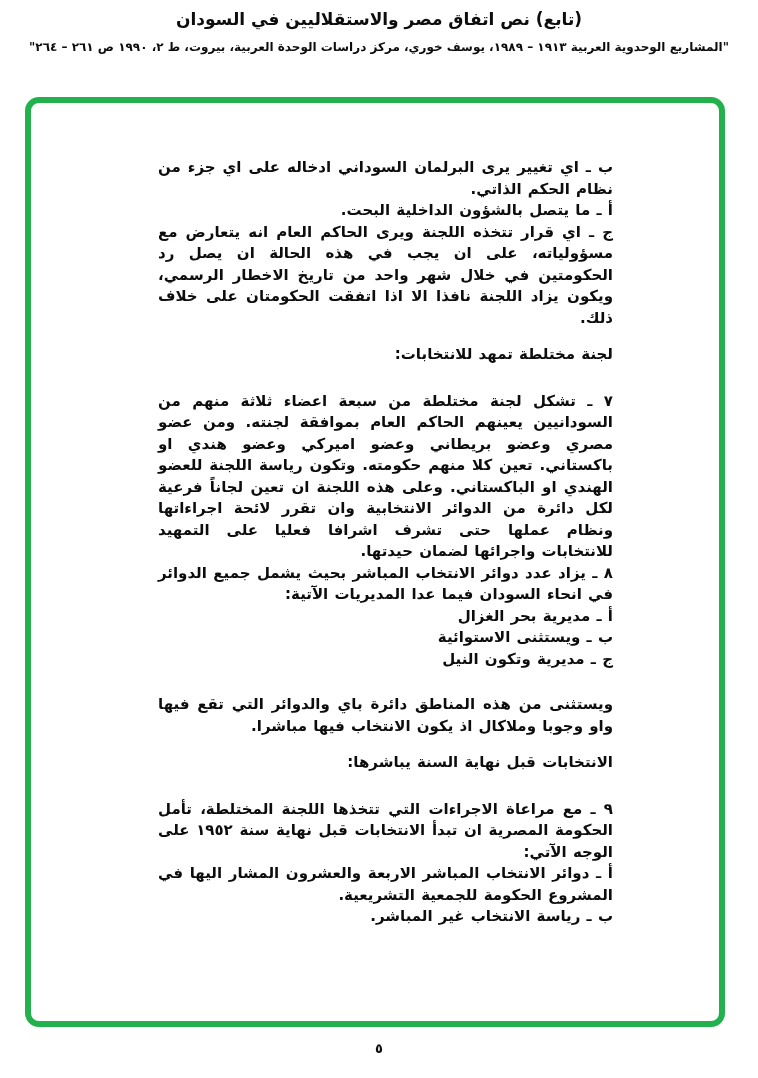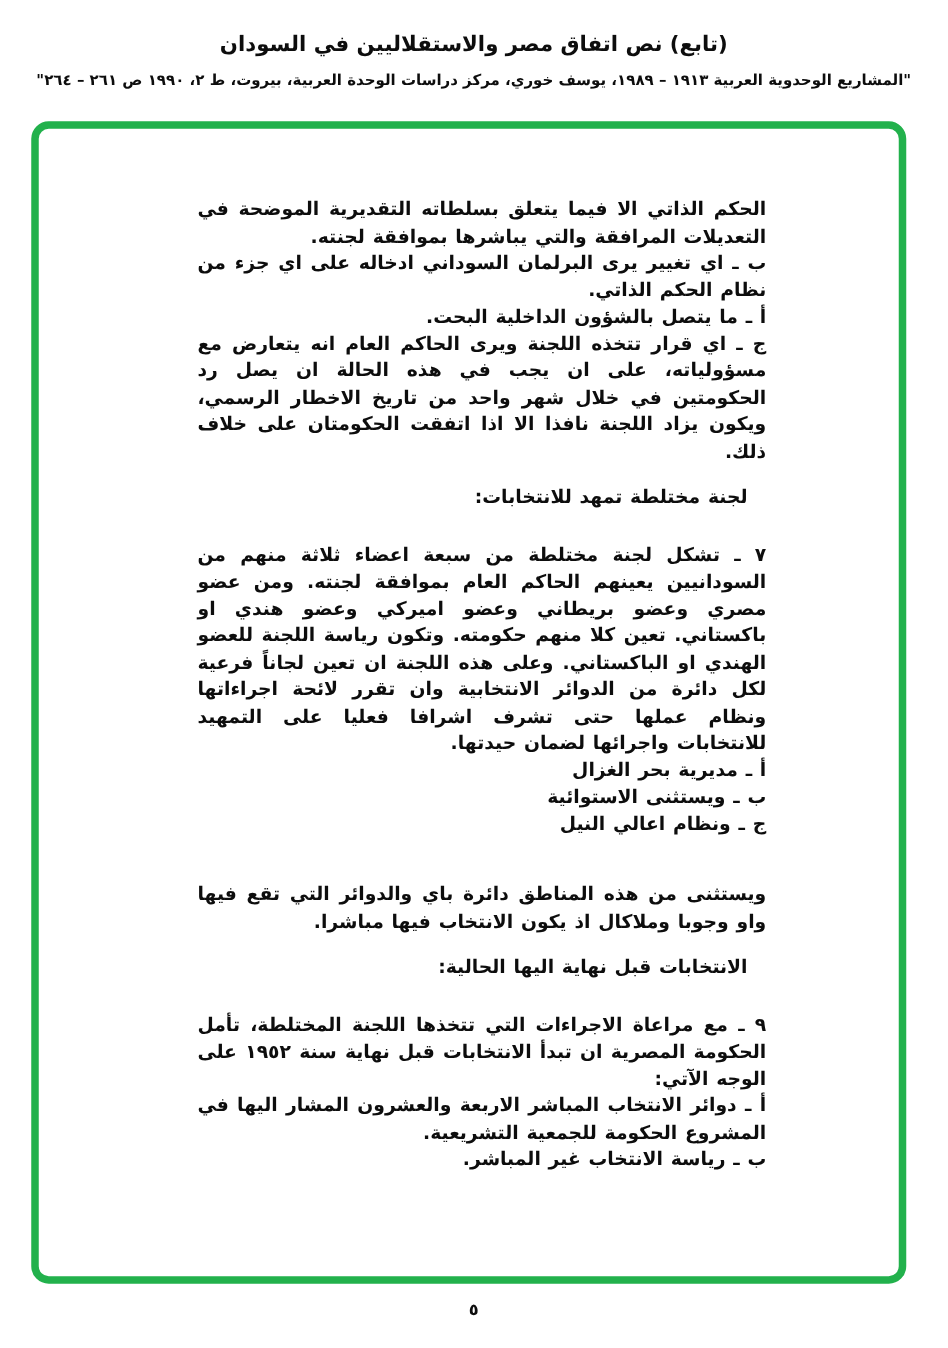--- a/index.html
+++ b/index.html
@@ -10,21 +10,21 @@
   body {
     width: 758px;
     height: 1078px;
     position: relative;
     font-family: "DejaVu Sans", "Liberation Sans", sans-serif;
     color: #0d0d0d;
     overflow: hidden;
   }
   .header {
     position: absolute;
-    top: 26px;
+    top: 9px;
     left: 0;
     right: 0;
     text-align: center;
     direction: rtl;
   }
   .doc-title {
     font-size: 17px;
     font-weight: bold;
     letter-spacing: 0.2px;
   }
@@ -56,25 +56,25 @@
     font-size: 15px;
     font-weight: bold;
     line-height: 21.5px;
     word-spacing: 1px;
   }
   .text-column p {
     margin: 0;
     padding: 0;
   }
   p.section-heading {
-    margin: 15px 15px 25px 0;
+    margin: 15px 0 25px 0;
     text-align: left;
   }
   p.gap-top {
-    margin-top: 35px;
+    margin-top: 24px;
   }
   .page-number {
     position: absolute;
     top: 1041px;
     left: 0;
     right: 0;
     text-align: center;
     font-size: 13px;
     font-weight: bold;
   }
@@ -83,29 +83,29 @@
 <body>
 
 <div class="header">
   <div class="doc-title">(تابع) نص اتفاق مصر والاستقلاليين في السودان</div>
   <div class="doc-citation">"المشاريع الوحدوية العربية ١٩١٣ – ١٩٨٩، يوسف خوري، مركز دراسات الوحدة العربية، بيروت، ط ٢، ١٩٩٠ ص ٢٦١ – ٢٦٤"</div>
 </div>
 
 <div class="frame"></div>
 
 <div class="text-column">
-  <p>الحكم الذاتي الا فيما يتعلق بسلطاته التقديرية الموضحة في التعديلات المرافقة والتي يباشرها بموافقة لجنته.</p>
   <p>ب ـ اي تغيير يرى البرلمان السوداني ادخاله على اي جزء من نظام الحكم الذاتي.</p>
   <p>أ ـ ما يتصل بالشؤون الداخلية البحت.</p>
   <p>ج ـ اي قرار تتخذه اللجنة ويرى الحاكم العام انه يتعارض مع مسؤولياته، على ان يجب في هذه الحالة ان يصل رد الحكومتين في خلال شهر واحد من تاريخ الاخطار الرسمي، ويكون يزاد اللجنة نافذا الا اذا اتفقت الحكومتان على خلاف ذلك.</p>
   <p class="section-heading">لجنة مختلطة تمهد للانتخابات:</p>
   <p>٧ ـ تشكل لجنة مختلطة من سبعة اعضاء ثلاثة منهم من السودانيين يعينهم الحاكم العام بموافقة لجنته. ومن عضو مصري وعضو بريطاني وعضو اميركي وعضو هندي او باكستاني. تعين كلا منهم حكومته. وتكون رياسة اللجنة للعضو الهندي او الباكستاني. وعلى هذه اللجنة ان تعين لجاناً فرعية لكل دائرة من الدوائر الانتخابية وان تقرر لائحة اجراءاتها ونظام عملها حتى تشرف اشرافا فعليا على التمهيد للانتخابات واجرائها لضمان حيدتها.</p>
+  <p>٨ ـ يزاد عدد دوائر الانتخاب المباشر بحيث يشمل جميع الدوائر في انحاء السودان فيما عدا المديريات الآتية:</p>
   <p>أ ـ مديرية بحر الغزال</p>
   <p>ب ـ ويستثنى الاستوائية</p>
-  <p>ج ـ ونظام اعالي النيل</p>
+  <p>ج ـ مديرية وتكون النيل</p>
   <p class="gap-top">ويستثنى من هذه المناطق دائرة باي والدوائر التي تقع فيها واو وجوبا وملاكال اذ يكون الانتخاب فيها مباشرا.</p>
-  <p class="section-heading">الانتخابات قبل نهاية اليها الحالية:</p>
+  <p class="section-heading">الانتخابات قبل نهاية السنة يباشرها:</p>
   <p>٩ ـ مع مراعاة الاجراءات التي تتخذها اللجنة المختلطة، تأمل الحكومة المصرية ان تبدأ الانتخابات قبل نهاية سنة ١٩٥٢ على الوجه الآتي:</p>
   <p>أ ـ دوائر الانتخاب المباشر الاربعة والعشرون المشار اليها في المشروع الحكومة للجمعية التشريعية.</p>
   <p>ب ـ رياسة الانتخاب غير المباشر.</p>
 </div>
 
 <div class="page-number">٥</div>
 
 </body></html>

